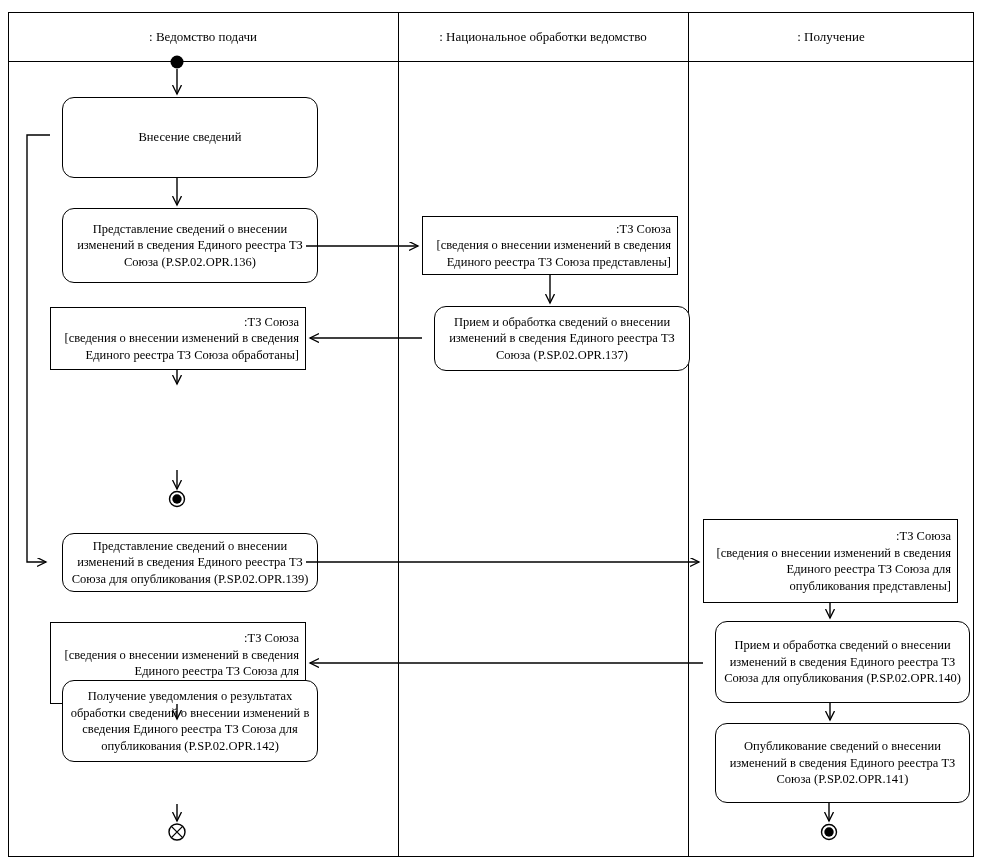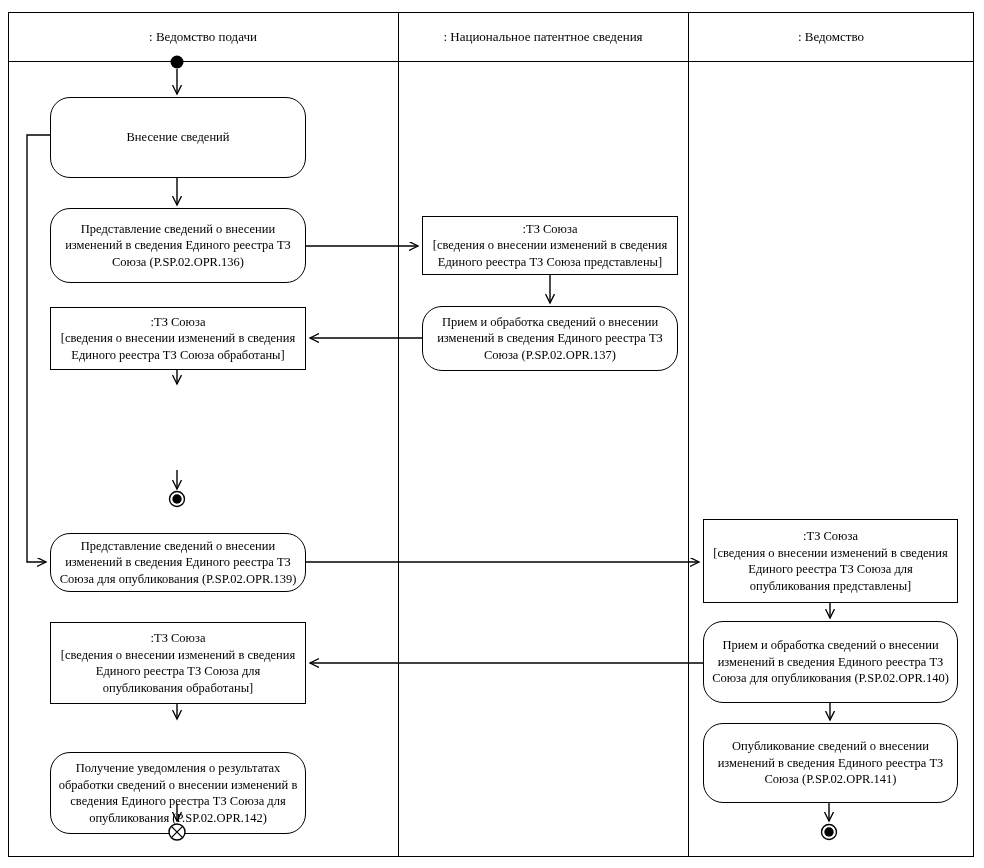--- a/index.html
+++ b/index.html
@@ -22,41 +22,41 @@
   .vline{
     position:absolute;top:12px;height:845px;width:0;
     border-left:1.5px solid #000;
   }
   .box{
     position:absolute;border:1.5px solid #000;background:#fff;
     box-sizing:border-box;display:flex;flex-direction:column;
     align-items:center;justify-content:center;text-align:center;
     font-size:12.5px;line-height:1.32;padding:2px 6px;
   }
-  .rounded{border-radius:20px;}
+  .rounded{border-radius:12px;margin-left:12px;}
   .object{border-radius:0;}
-  .obj-title,.obj-state{display:block;width:100%;}
+  .obj-title,.obj-state{display:block;width:100%;text-align:right;}
   svg.overlay{position:absolute;left:0;top:0;pointer-events:none;}
 </style>
 </head>
 <body>
 
 <div class="diagram">
 
   <div class="frame"></div>
 
   <div class="header-row">
     <div class="lane-header" style="width:390px;">
       <span>: Ведомство подачи</span>
     </div>
     <div class="lane-header" style="width:290px;">
-      <span>: Национальное патентное сведения</span>
+      <span>: Национальное обработки ведомство</span>
     </div>
     <div class="lane-header" style="width:286px;">
-      <span>: Ведомство</span>
+      <span>: Получение</span>
     </div>
   </div>
 
   <div class="vline" style="left:398px;"></div>
   <div class="vline" style="left:688px;"></div>
 
   <div class="box rounded" style="left:50px;top:97px;width:256px;height:81px;">
     <span>Внесение сведений</span>
   </div>
 
@@ -72,21 +72,21 @@
 
   <div class="box rounded" style="left:50px;top:533px;width:256px;height:59px;">
     <span>Представление сведений о внесении изменений в сведения Единого реестра ТЗ Союза для опубликования (P.SP.02.OPR.139)</span>
   </div>
 
   <div class="box object" style="left:50px;top:622px;width:256px;height:82px;">
     <span class="obj-title">:ТЗ Союза</span>
     <span class="obj-state">[сведения о внесении изменений в сведения Единого реестра ТЗ Союза для опубликования обработаны]</span>
   </div>
 
-  <div class="box rounded" style="left:50px;top:752px;width:256px;height:82px;">
+  <div class="box rounded" style="left:50px;top:680px;width:256px;height:82px;">
     <span>Получение уведомления о результатах обработки сведений о внесении изменений в сведения Единого реестра ТЗ Союза для опубликования (P.SP.02.OPR.142)</span>
   </div>
 
   <div class="box object" style="left:422px;top:216px;width:256px;height:59px;">
     <span class="obj-title">:ТЗ Союза</span>
     <span class="obj-state">[сведения о внесении изменений в сведения Единого реестра ТЗ Союза представлены]</span>
   </div>
 
   <div class="box rounded" style="left:422px;top:306px;width:256px;height:65px;">
     <span>Прием и обработка сведений о внесении изменений в сведения Единого реестра ТЗ Союза (P.SP.02.OPR.137)</span>

